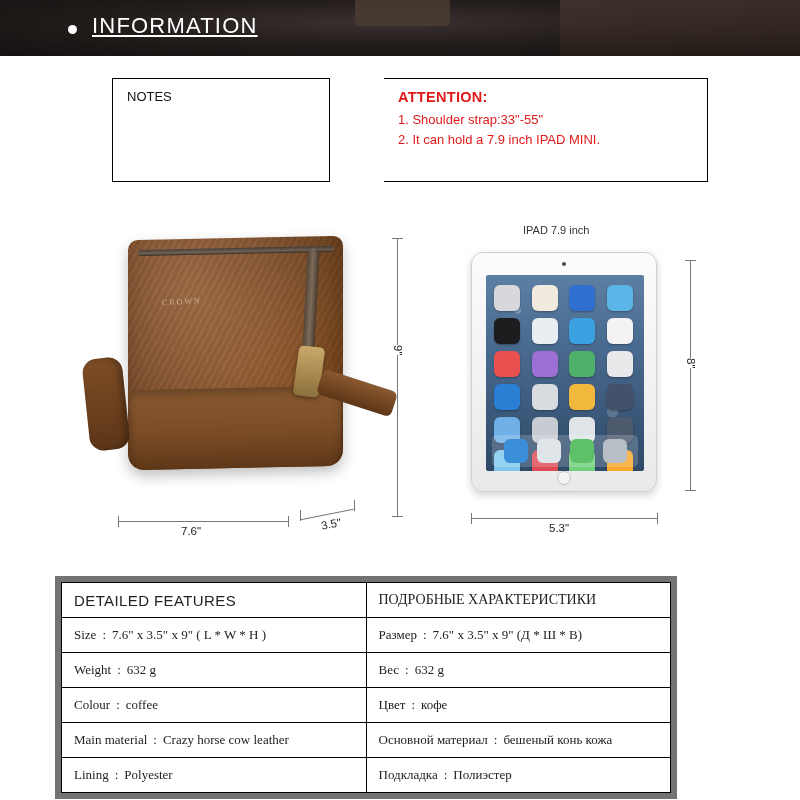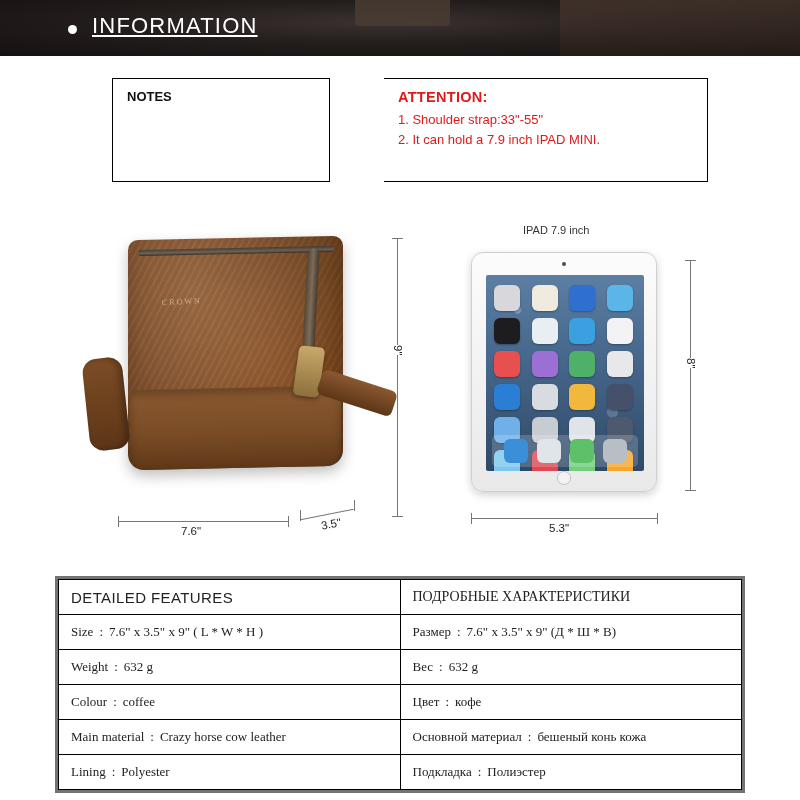--- a/index.html
+++ b/index.html
@@ -66,21 +66,21 @@
   .notes-box {
     position: absolute;
     left: 112px; top: 78px;
     width: 218px; height: 104px;
     border: 1px solid #000;
     padding: 10px 12px 6px 14px;
     background: #fff;
   }
   .notes-title {
     font-size: 13px;
-    font-weight: bold;
+    font-weight: normal;
     color: #111;
     margin-bottom: 16px;
   }
   .notes-body {
     font-size: 10.5px;
     line-height: 1.35;
     color: #222;
   }
 
   .attention-box {
@@ -304,22 +304,22 @@
     margin-left: -2px;
     width: 4px; height: 4px;
     border-radius: 50%;
     background: #4c4c4c;
   }
 
   
   .specs {
     position: absolute;
     left: 55px; top: 576px;
-    width: 690px;
-    border: 3px solid #737373;
+    width: 622px;
+    border: 6px solid #737373;
     border-collapse: collapse;
     background: #fff;
   }
   .specs table {
     width: 100%;
     border-collapse: collapse;
   }
   .specs td {
     border: 1px solid #000;
     height: 35px;

